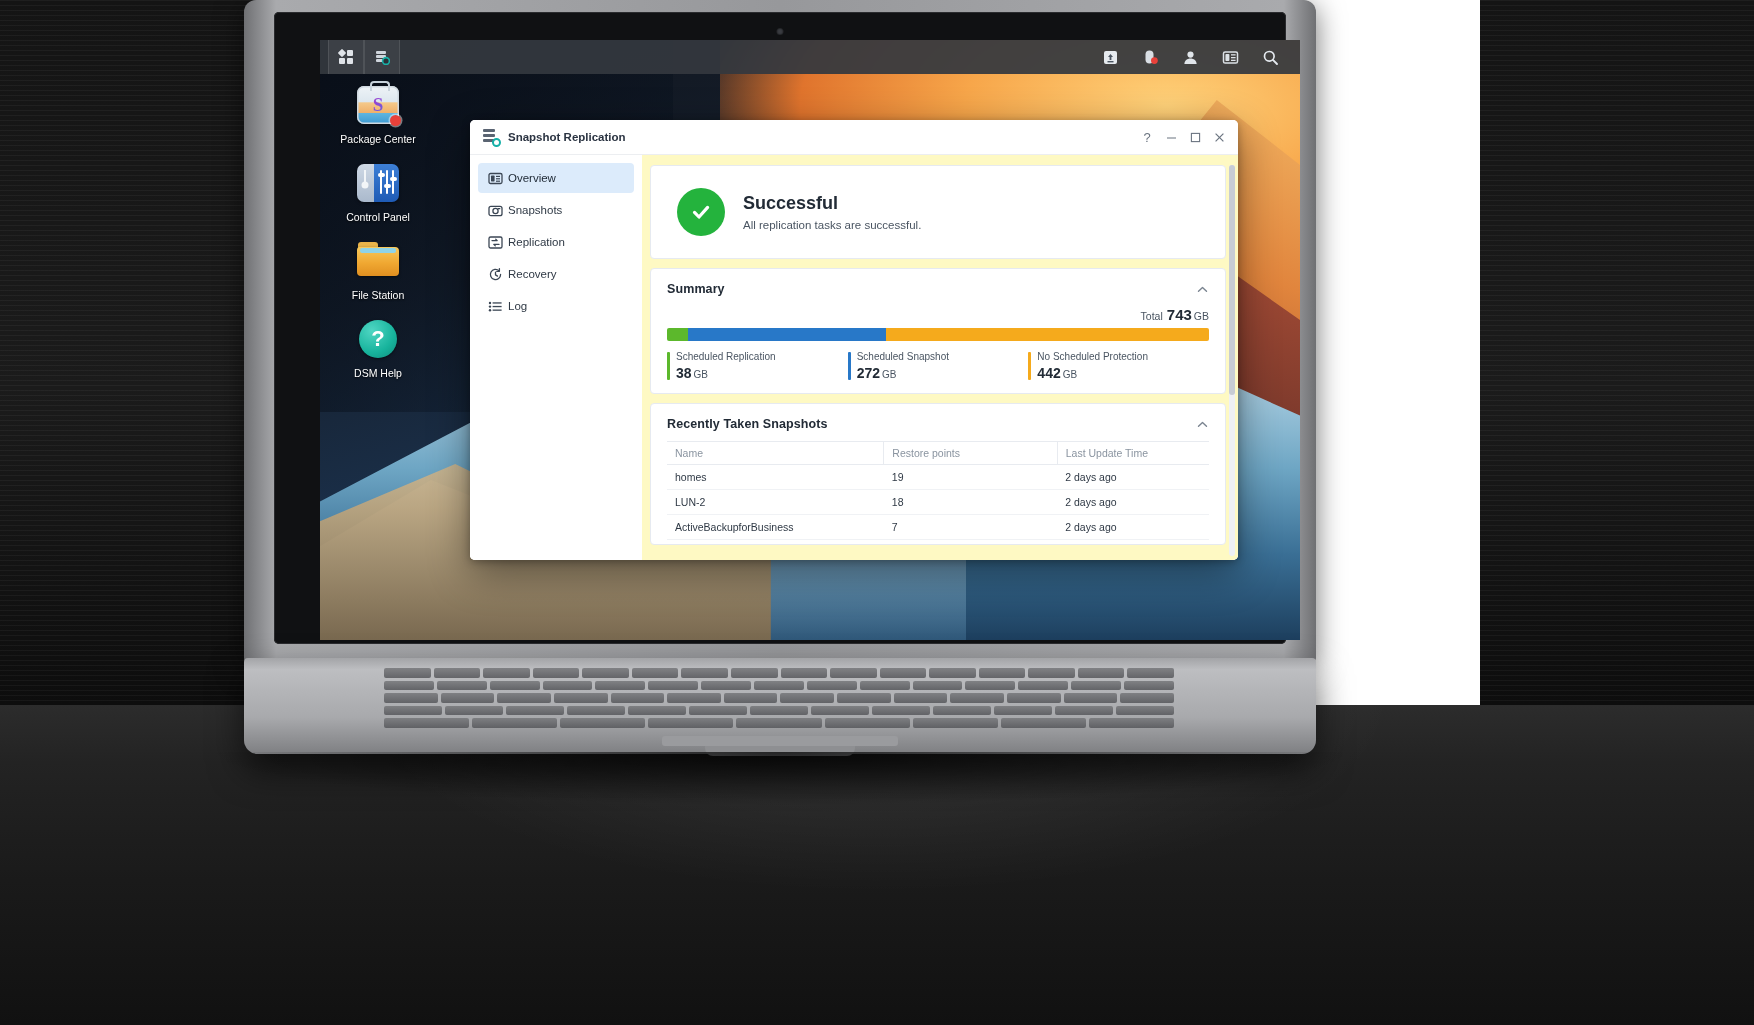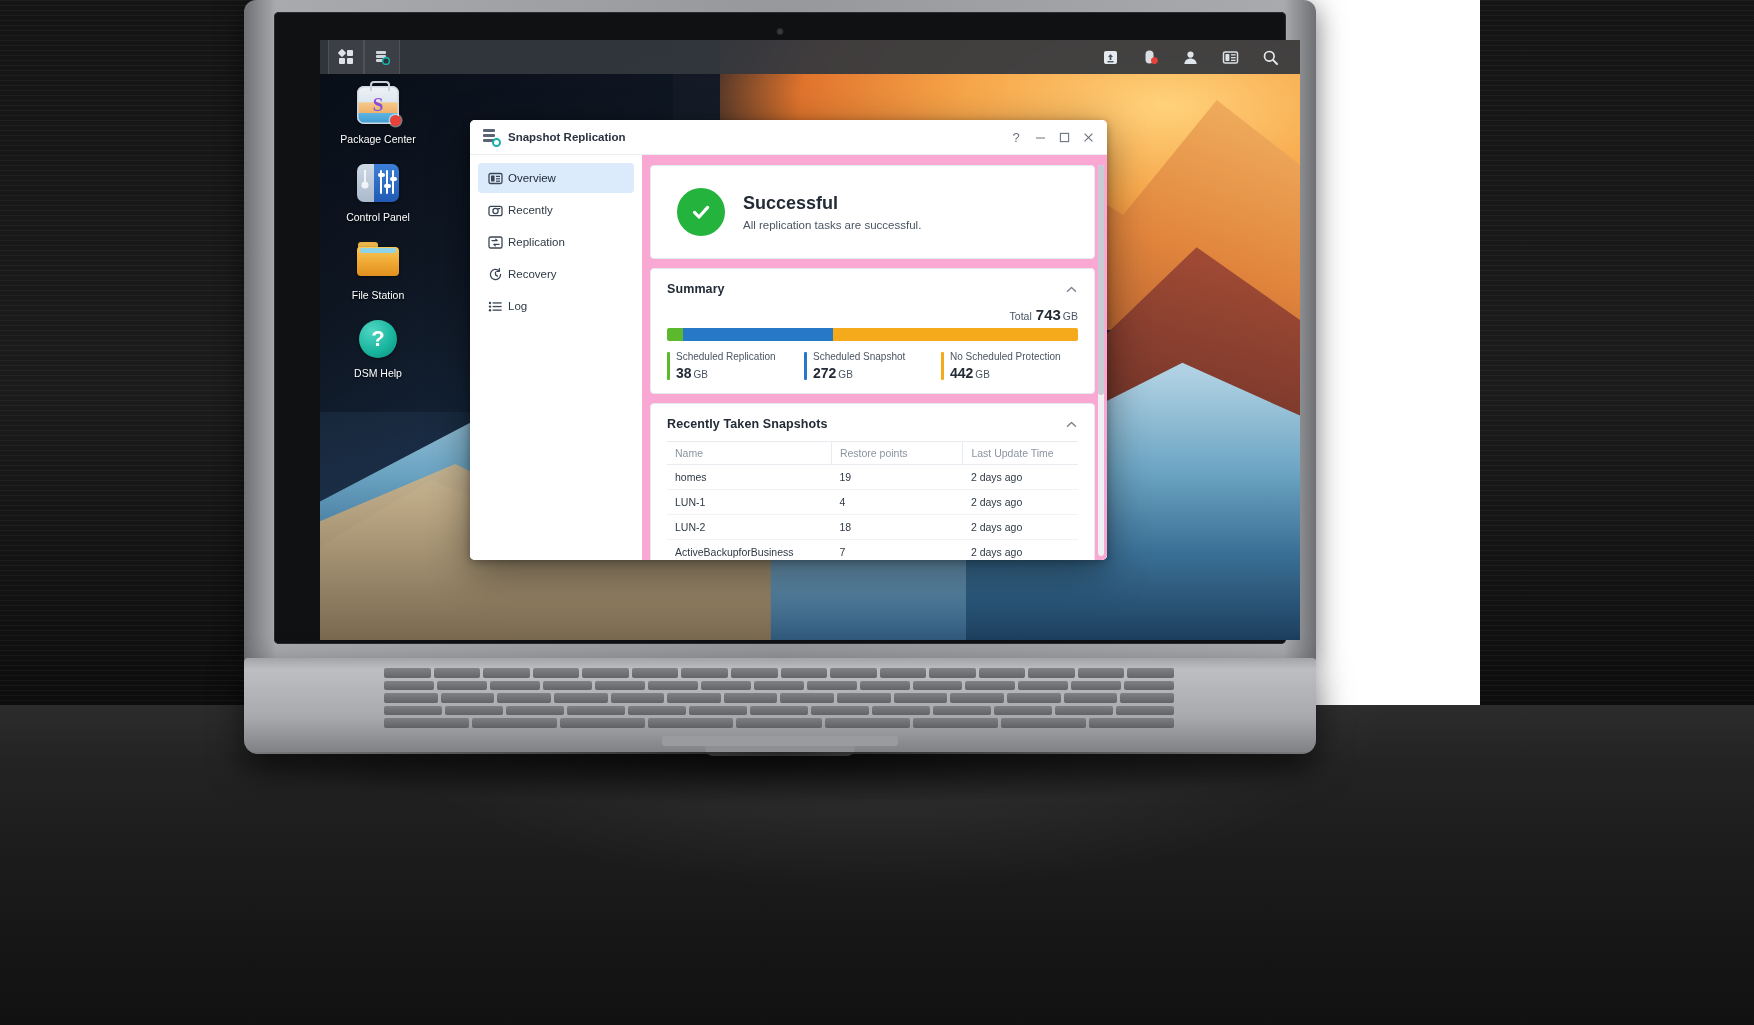--- a/index.html
+++ b/index.html
@@ -156,21 +156,21 @@
     background:linear-gradient(to bottom,#f7c95c 0%,#f0a832 55%,#e08f20 100%);box-shadow:0 1px 3px rgba(0,0,0,.5);}
   .ico-fs .lip{position:absolute;left:3px;top:6px;width:36px;height:5px;background:#8fd3e8;border-radius:2px;}
 
   .ico-help { width:38px;height:38px;border-radius:50%;margin:2px auto 0;
     background: radial-gradient(circle at 34% 28%, #4fd6c3, #17b39c 60%, #0f8d7c);
     box-shadow: 0 1px 3px rgba(0,0,0,.5);
     display:flex;align-items:center;justify-content:center;color:#fff;font:700 22px "Liberation Sans",sans-serif;}
 
   
   .win {
-    position:absolute; left: 150px; top: 80px; width: 637px; height: 440px;
+    position:absolute; left: 150px; top: 80px; width: 768px; height: 440px;
     background:#fff; border-radius: 5px;
     box-shadow: 0 12px 40px rgba(0,0,0,.45), 0 2px 8px rgba(0,0,0,.3);
     overflow:hidden; display:flex; flex-direction:column;
   }
   .titlebar {
     height: 35px; flex: 0 0 35px; display:flex; align-items:center;
     padding: 0 8px 0 12px; background:#fff; border-bottom:1px solid #eceef1;
   }
   .app-ico { width:18px;height:18px;margin-right:8px;position:relative;flex:0 0 18px; }
   .app-ico .bar{position:absolute;left:1px;width:12px;height:3px;border-radius:1px;background:#5a6472;}
@@ -187,21 +187,21 @@
 
   .sidebar { width: 172px; flex: 0 0 172px; background:#fff; padding: 8px 8px 0 8px; }
   .nav-item {
     display:flex; align-items:center; gap: 5px; height: 30px; padding: 0 10px;
     border-radius: 4px; font-size: 11.5px; color:#2f3945; cursor:pointer; margin-bottom: 2px;
   }
   .nav-item.active { background:#dcebfb; color:#1d2733; font-weight:400; }
   .nav-item svg { flex:0 0 15px; }
 
   .content {
-    flex:1; min-width:0; background:#f9a8d4; padding: 10px 12px 0 8px;
+    flex:1; min-width:0; background:#fef9c3; padding: 10px 12px 0 8px;
     overflow:hidden; position:relative;
   }
   .card { background:#fff; border:1px solid #e6eaf0; border-radius:4px; margin-bottom: 9px; }
 
   .status-card { display:flex; align-items:center; gap: 18px; padding: 22px 26px; }
   .check {
     width: 48px; height: 48px; border-radius:50%; background:#24b33d; flex:0 0 48px;
     display:flex; align-items:center; justify-content:center;
   }
   .status-h { font-size: 18px; font-weight:700; color:#222b36; margin-bottom: 5px; }
@@ -418,21 +418,21 @@
                   </svg>
                   <span data-name="sidebar-item-label">Overview</span>
                 </div>
 
                 <div class="nav-item" data-name="sidebar-item-snapshots">
                   <svg width="15" height="15" viewBox="0 0 15 15" data-name="camera-icon">
                     <rect x="1" y="3.3" width="13" height="9.4" rx="2" fill="none" stroke="#3b4654" stroke-width="1.3"></rect>
                     <circle cx="7.5" cy="8" r="2.6" fill="none" stroke="#3b4654" stroke-width="1.3"></circle>
                     <rect x="9.8" y="5" width="2.6" height="1.2" rx=".5" fill="#3b4654"></rect>
                   </svg>
-                  <span data-name="sidebar-item-label">Recently</span>
+                  <span data-name="sidebar-item-label">Snapshots</span>
                 </div>
 
                 <div class="nav-item" data-name="sidebar-item-replication">
                   <svg width="15" height="15" viewBox="0 0 15 15" data-name="replication-icon">
                     <rect x="1" y="2" width="13" height="11" rx="1.6" fill="none" stroke="#3b4654" stroke-width="1.3"></rect>
                     <path d="M4 5.6h5.2l-1.5-1.5M11 9.4H5.8l1.5 1.5" fill="none" stroke="#3b4654" stroke-width="1.3" stroke-linecap="round" stroke-linejoin="round"></path>
                   </svg>
                   <span data-name="sidebar-item-label">Replication</span>
                 </div>
 
@@ -525,25 +525,20 @@
                             <th data-name="column-header-2">Last Update Time</th>
                           </tr>
                         </thead>
                       <tbody id="snap-body">
                           <tr data-name="table-row">
                             <td data-name="snapshot-name">homes</td>
                             <td data-name="restore-points">19</td>
                             <td data-name="last-update-time">2 days ago</td>
                           </tr>
                           <tr data-name="table-row">
-                            <td data-name="snapshot-name">LUN-1</td>
-                            <td data-name="restore-points">4</td>
-                            <td data-name="last-update-time">2 days ago</td>
-                          </tr>
-                          <tr data-name="table-row">
                             <td data-name="snapshot-name">LUN-2</td>
                             <td data-name="restore-points">18</td>
                             <td data-name="last-update-time">2 days ago</td>
                           </tr>
                           <tr data-name="table-row">
                             <td data-name="snapshot-name">ActiveBackupforBusiness</td>
                             <td data-name="restore-points">7</td>
                             <td data-name="last-update-time">2 days ago</td>
                           </tr>
                         </tbody>

